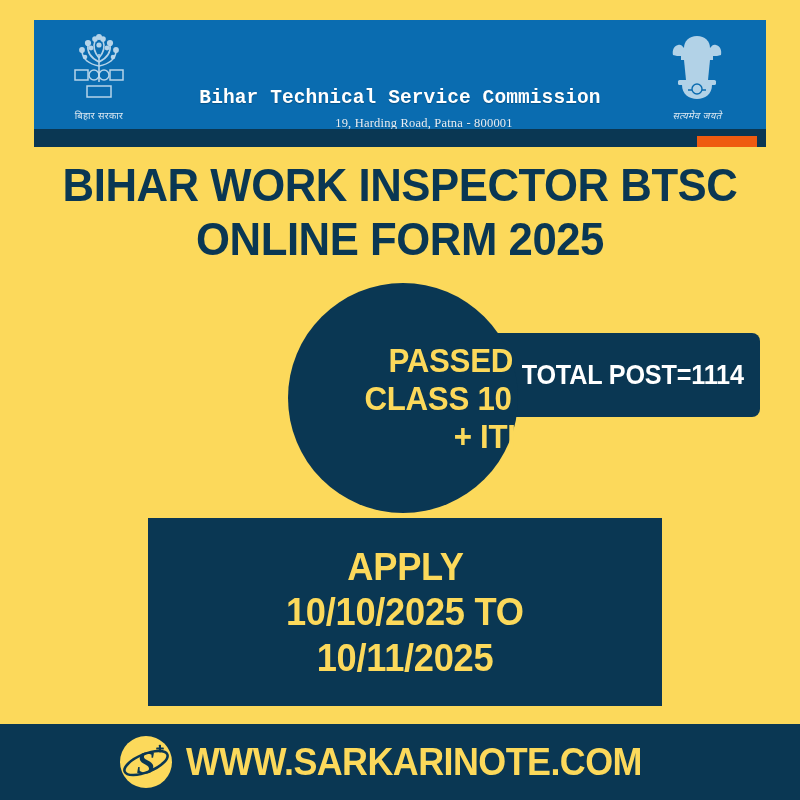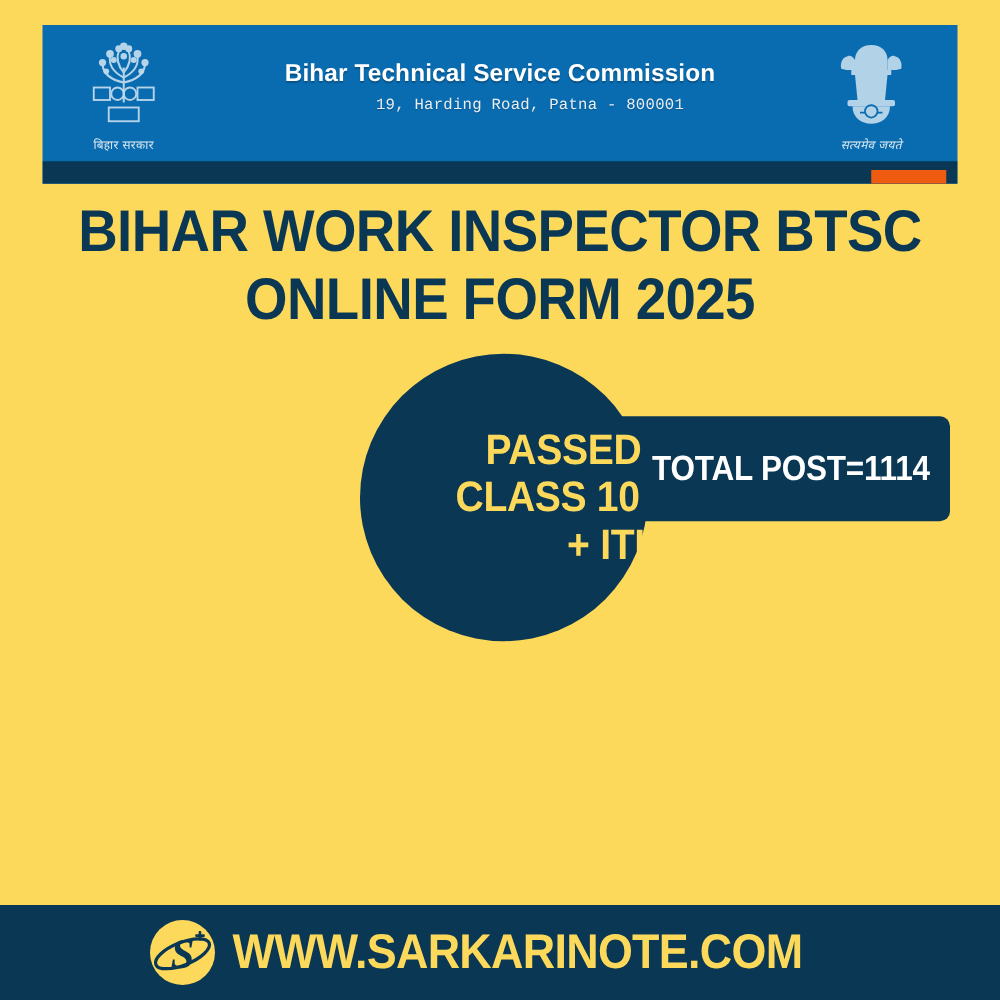--- a/index.html
+++ b/index.html
@@ -56,28 +56,29 @@
     text-align: center;
     pointer-events: none;
   }
   .lh-title {
     color: #ffffff;
     font-size: 19.5px;
     font-weight: bold;
     letter-spacing: 0.1px;
     line-height: 1.2;
     text-shadow: 0 1px 1px rgba(0,0,0,0.25);
-    font-family: Liberation Sans, sans-serif;
+    font-family: Liberation Mono, monospace;
+    margin-top: 39px;
   }
   .lh-sub {
     color: #e9eef3;
     font-size: 12.5px;
     margin-top: 6px;
     letter-spacing: 0.2px;
-    font-family: Liberation Mono, monospace;
+    font-family: Liberation Serif, serif;
     text-shadow: 0 1px 1px rgba(0,0,0,0.22);
     margin-left: 48px;
   }
 
   
   .emblem {
     position: absolute;
     top: 12px;
     width: 110px;
     height: 98px;
@@ -296,20 +297,25 @@
   <div class="postbar">
     <span class="postbar-text">TOTAL POST=1114</span>
   </div>
 
   <div class="circle">
     <div class="circle-line">PASSED</div>
     <div class="circle-line">CLASS 10</div>
     <div class="circle-line">+ ITI</div>
   </div>
 
+  <div class="applybox">
+    <div class="apply-line">APPLY</div>
+    <div class="apply-line">10/10/2025 TO</div>
+    <div class="apply-line">10/11/2025</div>
+  </div>
 
   <div class="footer">
     <span class="footer-logo">
       <svg width="56" height="56" viewBox="0 0 56 56" aria-hidden="true">
         <circle cx="28" cy="28" r="26" fill="#fcd95b"></circle>
         <ellipse cx="28" cy="29" rx="23" ry="9" fill="none" stroke="#0a3753" stroke-width="2.6" transform="rotate(-22 28 29)"></ellipse>
         <text x="28" y="40" text-anchor="middle" font-family="Liberation Serif, serif" font-size="34" font-weight="bold" font-style="italic" fill="#0a3753">S</text>
         <g fill="#0a3753">
           <rect x="38.2" y="13.4" width="7.6" height="2.1" rx="0.6"></rect>
           <rect x="40.9" y="10.7" width="2.1" height="7.6" rx="0.6"></rect>

